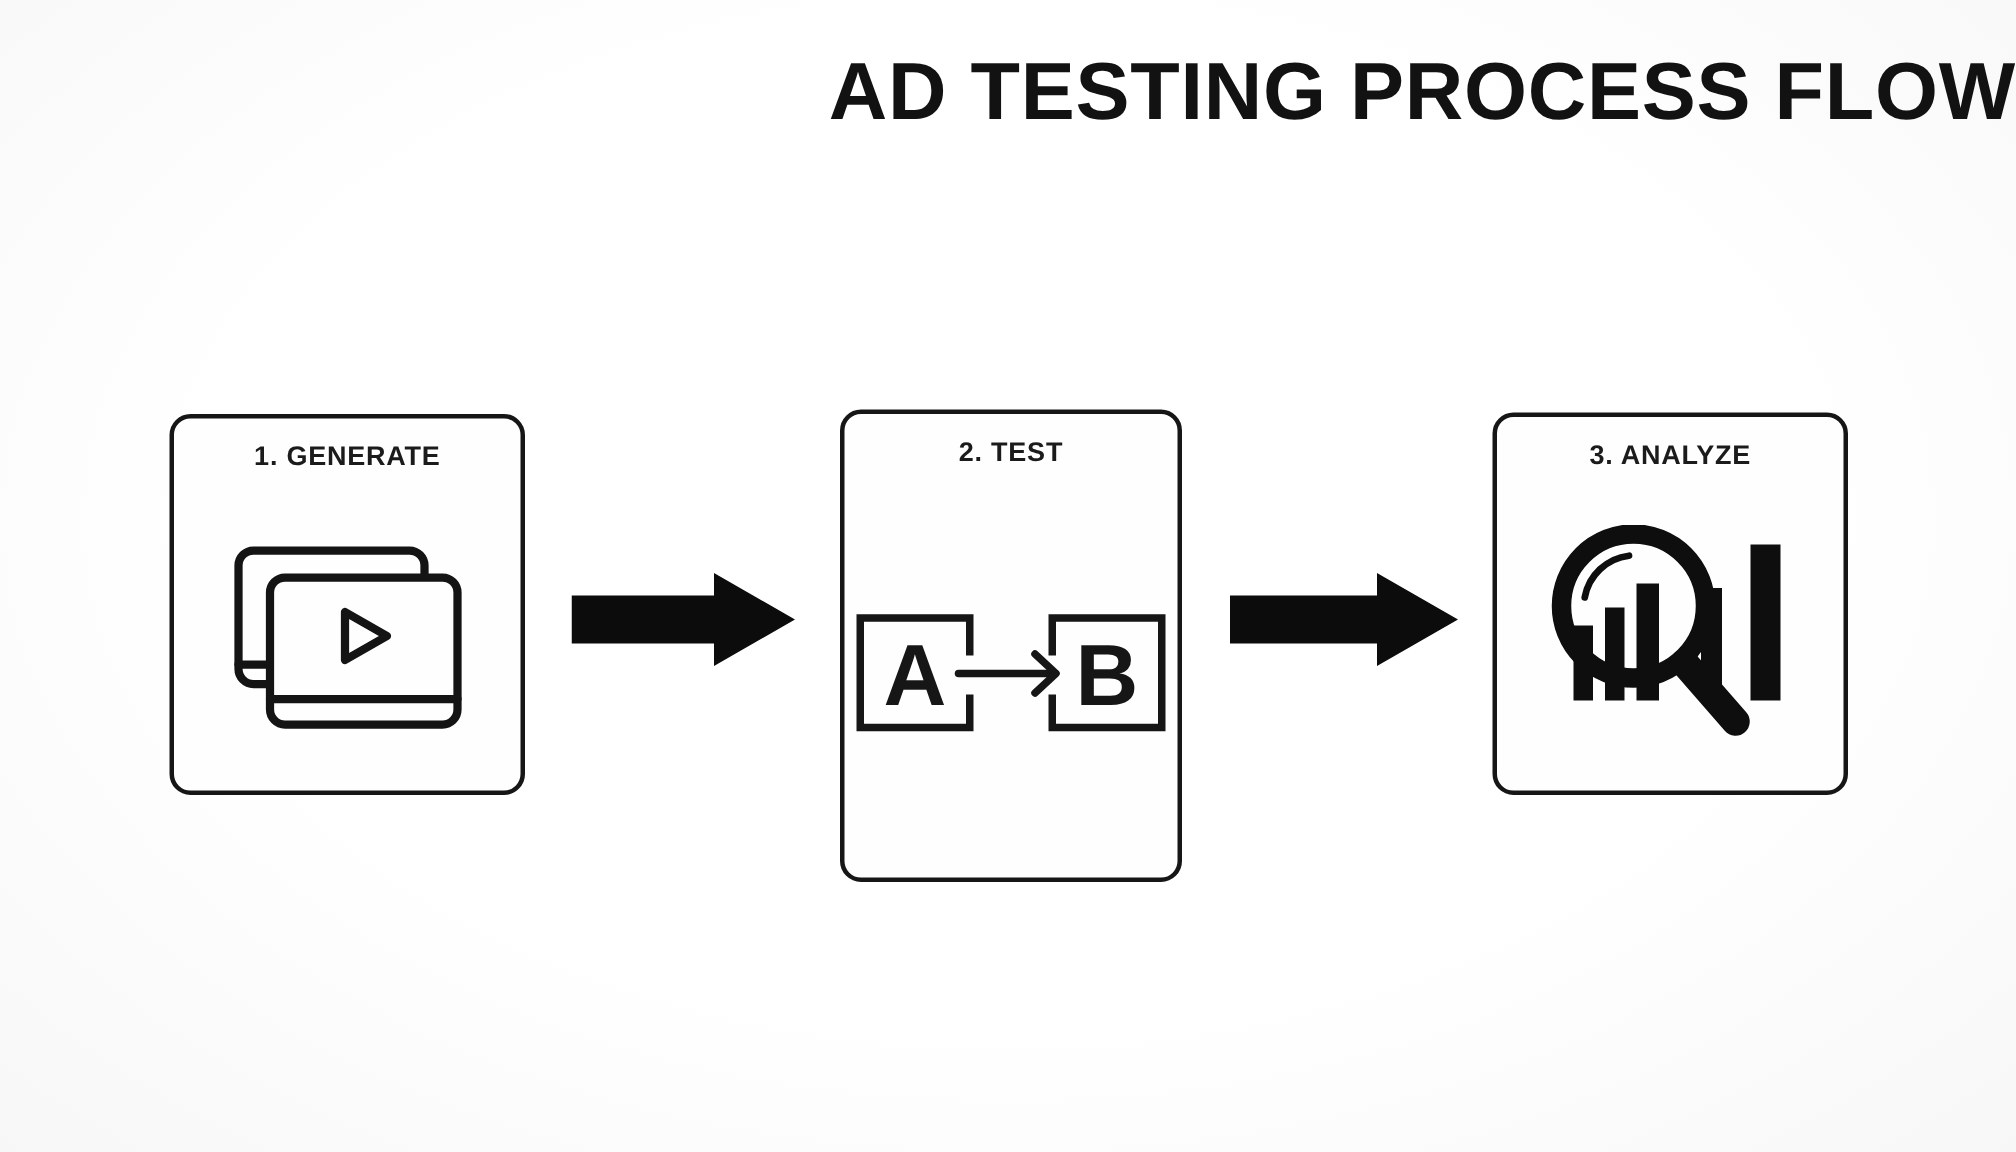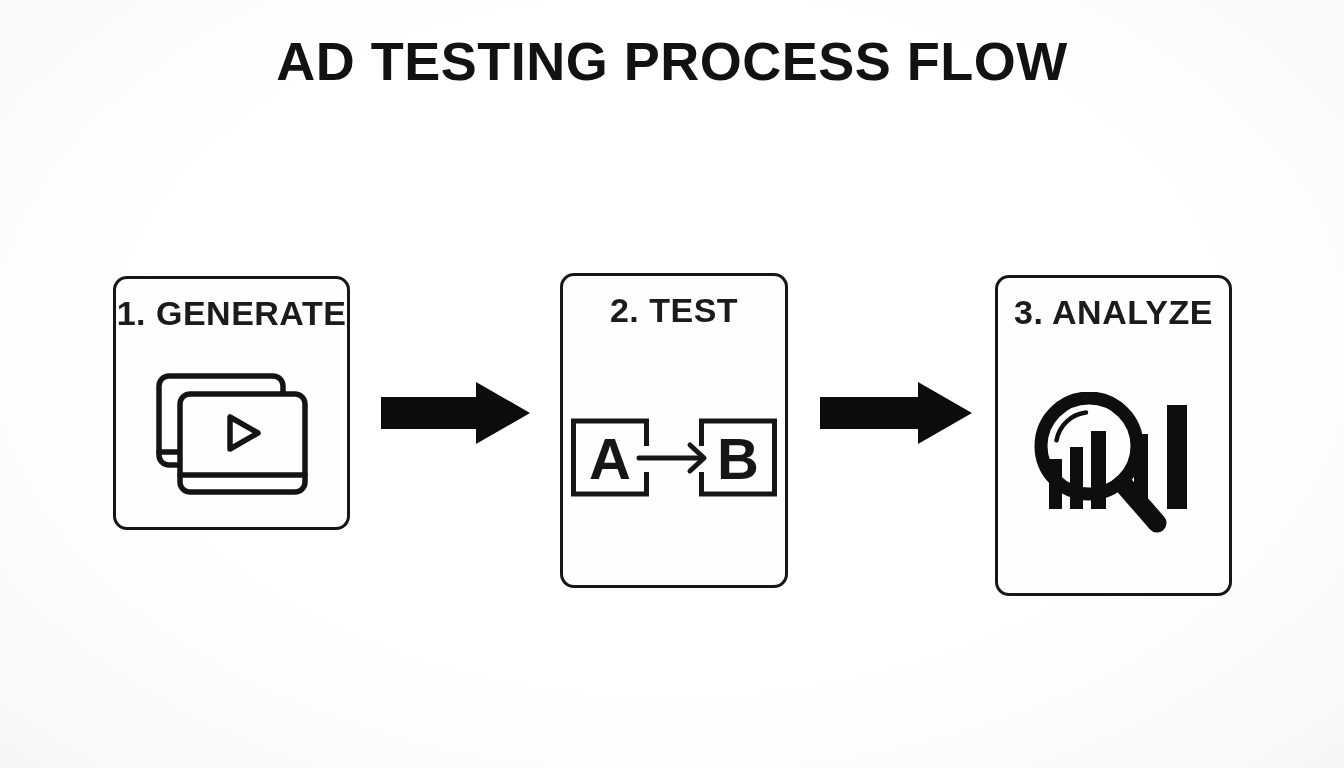--- a/index.html
+++ b/index.html
@@ -10,43 +10,43 @@
     overflow: hidden;
     background: radial-gradient(ellipse at 50% 45%, #ffffff 55%, #f7f7f7 100%);
     font-family: "Liberation Sans", sans-serif;
     color: #131313;
   }
   .title {
     position: absolute;
     top: 30px;
     left: 0;
     width: 100%;
-    text-align: center;
+    text-align: right;
     font-size: 54px;
     font-weight: bold;
     letter-spacing: 0.5px;
     color: #121212;
     white-space: nowrap;
   }
   .step {
     position: absolute;
     box-sizing: border-box;
     border: 3px solid #161616;
     border-radius: 14px;
     background: #fefefe;
     display: flex;
     flex-direction: column;
     align-items: center;
   }
   #step-1 { left: 113px; top: 276px; width: 237px; height: 254px; }
   #step-2 { left: 560px; top: 273px; width: 228px; height: 315px; }
-  #step-3 { left: 995px; top: 275px; width: 237px; height: 321px; }
+  #step-3 { left: 995px; top: 275px; width: 237px; height: 255px; }
   .step-label {
     margin-top: 15px;
-    font-size: 34px;
+    font-size: 18px;
     font-weight: bold;
     letter-spacing: 0.5px;
     color: #1b1b1b;
     white-space: nowrap;
   }
   .step-icon {
     flex: 1;
     width: 100%;
     display: flex;
     align-items: center;

